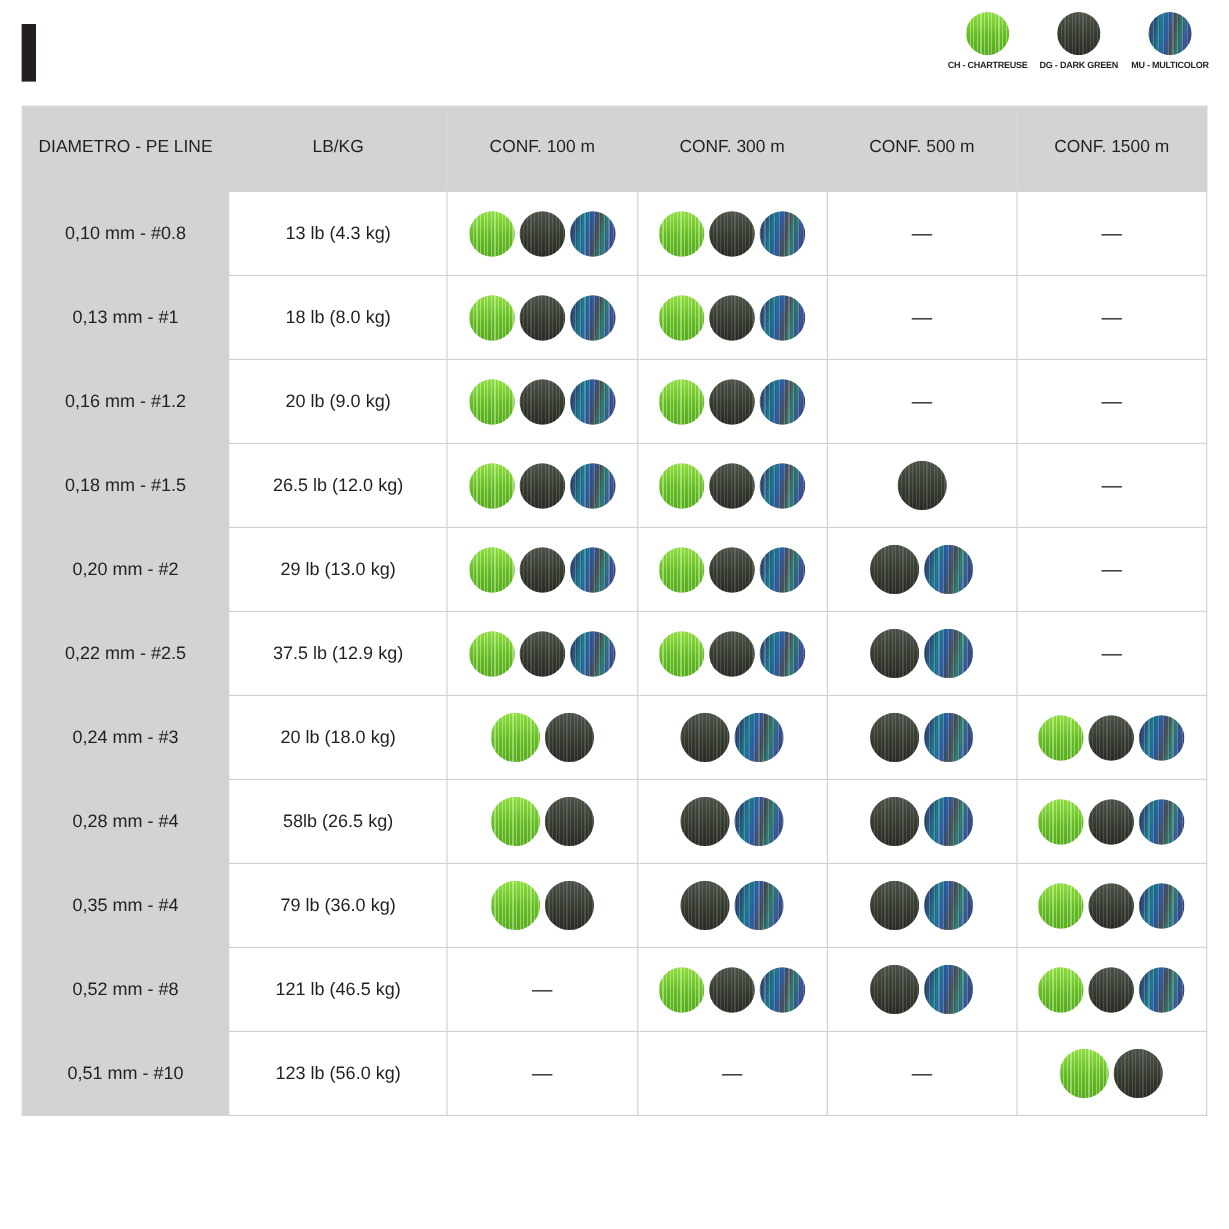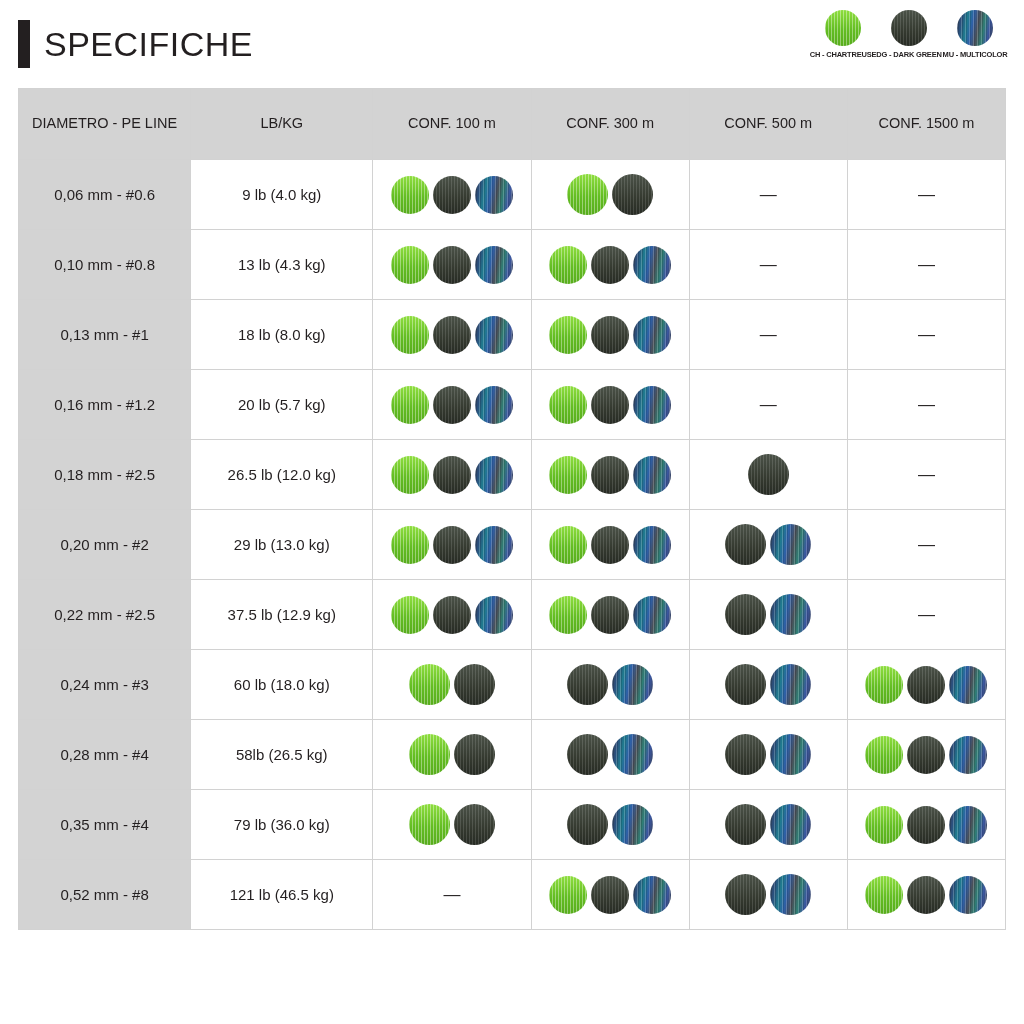--- a/index.html
+++ b/index.html
@@ -47,21 +47,21 @@
     color: #231f20;
     line-height: 1;
   }
 
   .legend {
     position: absolute;
     right: 16px;
     top: 10px;
     display: flex;
     align-items: center;
-    gap: 0;
+    gap: 10px;
   }
   .legend-item {
     display: flex;
     flex-direction: column;
     align-items: center;
     width: 66px;
   }
   .legend-label {
     font-size: 7.5px;
     font-weight: bold;
@@ -165,21 +165,20 @@
   }
 </style>
 </head>
 <body>
 
 <div class="page">
 
   <div class="header">
     <div class="title-wrap">
       <div class="title-bar"></div>
-      <div class="title-text">SPECIFICHE</div>
     </div>
 
     <div class="legend" id="legend">
         <div class="legend-item">
           <span class="dot ch" style="width: 36px; height: 36px;"></span>
           <span class="legend-label">CH - CHARTREUSE</span>
         </div>
         <div class="legend-item">
           <span class="dot dg" style="width: 36px; height: 36px;"></span>
           <span class="legend-label">DG - DARK GREEN</span>
@@ -206,47 +205,20 @@
           <th>DIAMETRO - PE LINE</th>
           <th>LB/KG</th>
           <th>CONF. 100 m</th>
           <th>CONF. 300 m</th>
           <th>CONF. 500 m</th>
           <th>CONF. 1500 m</th>
         </tr>
       </thead>
       <tbody id="tbody">
           <tr>
-            <td class="dia">0,06 mm - #0.6</td>
-            <td class="lb">9 lb (4.0 kg)</td>
-            <td class="conf">
-              <div class="dots">
-                <span class="dot ch" style="width: 38px; height: 38px;"></span>
-                <span class="dot dg" style="width: 38px; height: 38px;"></span>
-                <span class="dot mu" style="width: 38px; height: 38px;"></span>
-              </div>
-            </td>
-            <td class="conf">
-              <div class="dots">
-                <span class="dot ch" style="width: 41px; height: 41px;"></span>
-                <span class="dot dg" style="width: 41px; height: 41px;"></span>
-              </div>
-            </td>
-            <td class="conf">
-              <div class="dots">
-                <span class="dash">—</span>
-              </div>
-            </td>
-            <td class="conf">
-              <div class="dots">
-                <span class="dash">—</span>
-              </div>
-            </td>
-          </tr>
-          <tr>
             <td class="dia">0,10 mm - #0.8</td>
             <td class="lb">13 lb (4.3 kg)</td>
             <td class="conf">
               <div class="dots">
                 <span class="dot ch" style="width: 38px; height: 38px;"></span>
                 <span class="dot dg" style="width: 38px; height: 38px;"></span>
                 <span class="dot mu" style="width: 38px; height: 38px;"></span>
               </div>
             </td>
             <td class="conf">
@@ -290,48 +262,48 @@
               </div>
             </td>
             <td class="conf">
               <div class="dots">
                 <span class="dash">—</span>
               </div>
             </td>
           </tr>
           <tr>
             <td class="dia">0,16 mm - #1.2</td>
-            <td class="lb">20 lb (5.7 kg)</td>
-            <td class="conf">
-              <div class="dots">
-                <span class="dot ch" style="width: 38px; height: 38px;"></span>
-                <span class="dot dg" style="width: 38px; height: 38px;"></span>
-                <span class="dot mu" style="width: 38px; height: 38px;"></span>
-              </div>
-            </td>
-            <td class="conf">
-              <div class="dots">
-                <span class="dot ch" style="width: 38px; height: 38px;"></span>
-                <span class="dot dg" style="width: 38px; height: 38px;"></span>
-                <span class="dot mu" style="width: 38px; height: 38px;"></span>
-              </div>
-            </td>
-            <td class="conf">
-              <div class="dots">
-                <span class="dash">—</span>
-              </div>
-            </td>
-            <td class="conf">
-              <div class="dots">
-                <span class="dash">—</span>
-              </div>
-            </td>
-          </tr>
-          <tr>
-            <td class="dia">0,18 mm - #2.5</td>
+            <td class="lb">20 lb (9.0 kg)</td>
+            <td class="conf">
+              <div class="dots">
+                <span class="dot ch" style="width: 38px; height: 38px;"></span>
+                <span class="dot dg" style="width: 38px; height: 38px;"></span>
+                <span class="dot mu" style="width: 38px; height: 38px;"></span>
+              </div>
+            </td>
+            <td class="conf">
+              <div class="dots">
+                <span class="dot ch" style="width: 38px; height: 38px;"></span>
+                <span class="dot dg" style="width: 38px; height: 38px;"></span>
+                <span class="dot mu" style="width: 38px; height: 38px;"></span>
+              </div>
+            </td>
+            <td class="conf">
+              <div class="dots">
+                <span class="dash">—</span>
+              </div>
+            </td>
+            <td class="conf">
+              <div class="dots">
+                <span class="dash">—</span>
+              </div>
+            </td>
+          </tr>
+          <tr>
+            <td class="dia">0,18 mm - #1.5</td>
             <td class="lb">26.5 lb (12.0 kg)</td>
             <td class="conf">
               <div class="dots">
                 <span class="dot ch" style="width: 38px; height: 38px;"></span>
                 <span class="dot dg" style="width: 38px; height: 38px;"></span>
                 <span class="dot mu" style="width: 38px; height: 38px;"></span>
               </div>
             </td>
             <td class="conf">
               <div class="dots">
@@ -404,21 +376,21 @@
               </div>
             </td>
             <td class="conf">
               <div class="dots">
                 <span class="dash">—</span>
               </div>
             </td>
           </tr>
           <tr>
             <td class="dia">0,24 mm - #3</td>
-            <td class="lb">60 lb (18.0 kg)</td>
+            <td class="lb">20 lb (18.0 kg)</td>
             <td class="conf">
               <div class="dots">
                 <span class="dot ch" style="width: 41px; height: 41px;"></span>
                 <span class="dot dg" style="width: 41px; height: 41px;"></span>
               </div>
             </td>
             <td class="conf">
               <div class="dots">
                 <span class="dot dg" style="width: 41px; height: 41px;"></span>
                 <span class="dot mu" style="width: 41px; height: 41px;"></span>
@@ -515,20 +487,45 @@
               <div class="dots">
                 <span class="dot dg" style="width: 41px; height: 41px;"></span>
                 <span class="dot mu" style="width: 41px; height: 41px;"></span>
               </div>
             </td>
             <td class="conf">
               <div class="dots">
                 <span class="dot ch" style="width: 38px; height: 38px;"></span>
                 <span class="dot dg" style="width: 38px; height: 38px;"></span>
                 <span class="dot mu" style="width: 38px; height: 38px;"></span>
+              </div>
+            </td>
+          </tr>
+          <tr>
+            <td class="dia">0,51 mm - #10</td>
+            <td class="lb">123 lb (56.0 kg)</td>
+            <td class="conf">
+              <div class="dots">
+                <span class="dash">—</span>
+              </div>
+            </td>
+            <td class="conf">
+              <div class="dots">
+                <span class="dash">—</span>
+              </div>
+            </td>
+            <td class="conf">
+              <div class="dots">
+                <span class="dash">—</span>
+              </div>
+            </td>
+            <td class="conf">
+              <div class="dots">
+                <span class="dot ch" style="width: 41px; height: 41px;"></span>
+                <span class="dot dg" style="width: 41px; height: 41px;"></span>
               </div>
             </td>
           </tr>
         </tbody>
     </table>
   </div>
 
 </div>
 
 </body></html>

